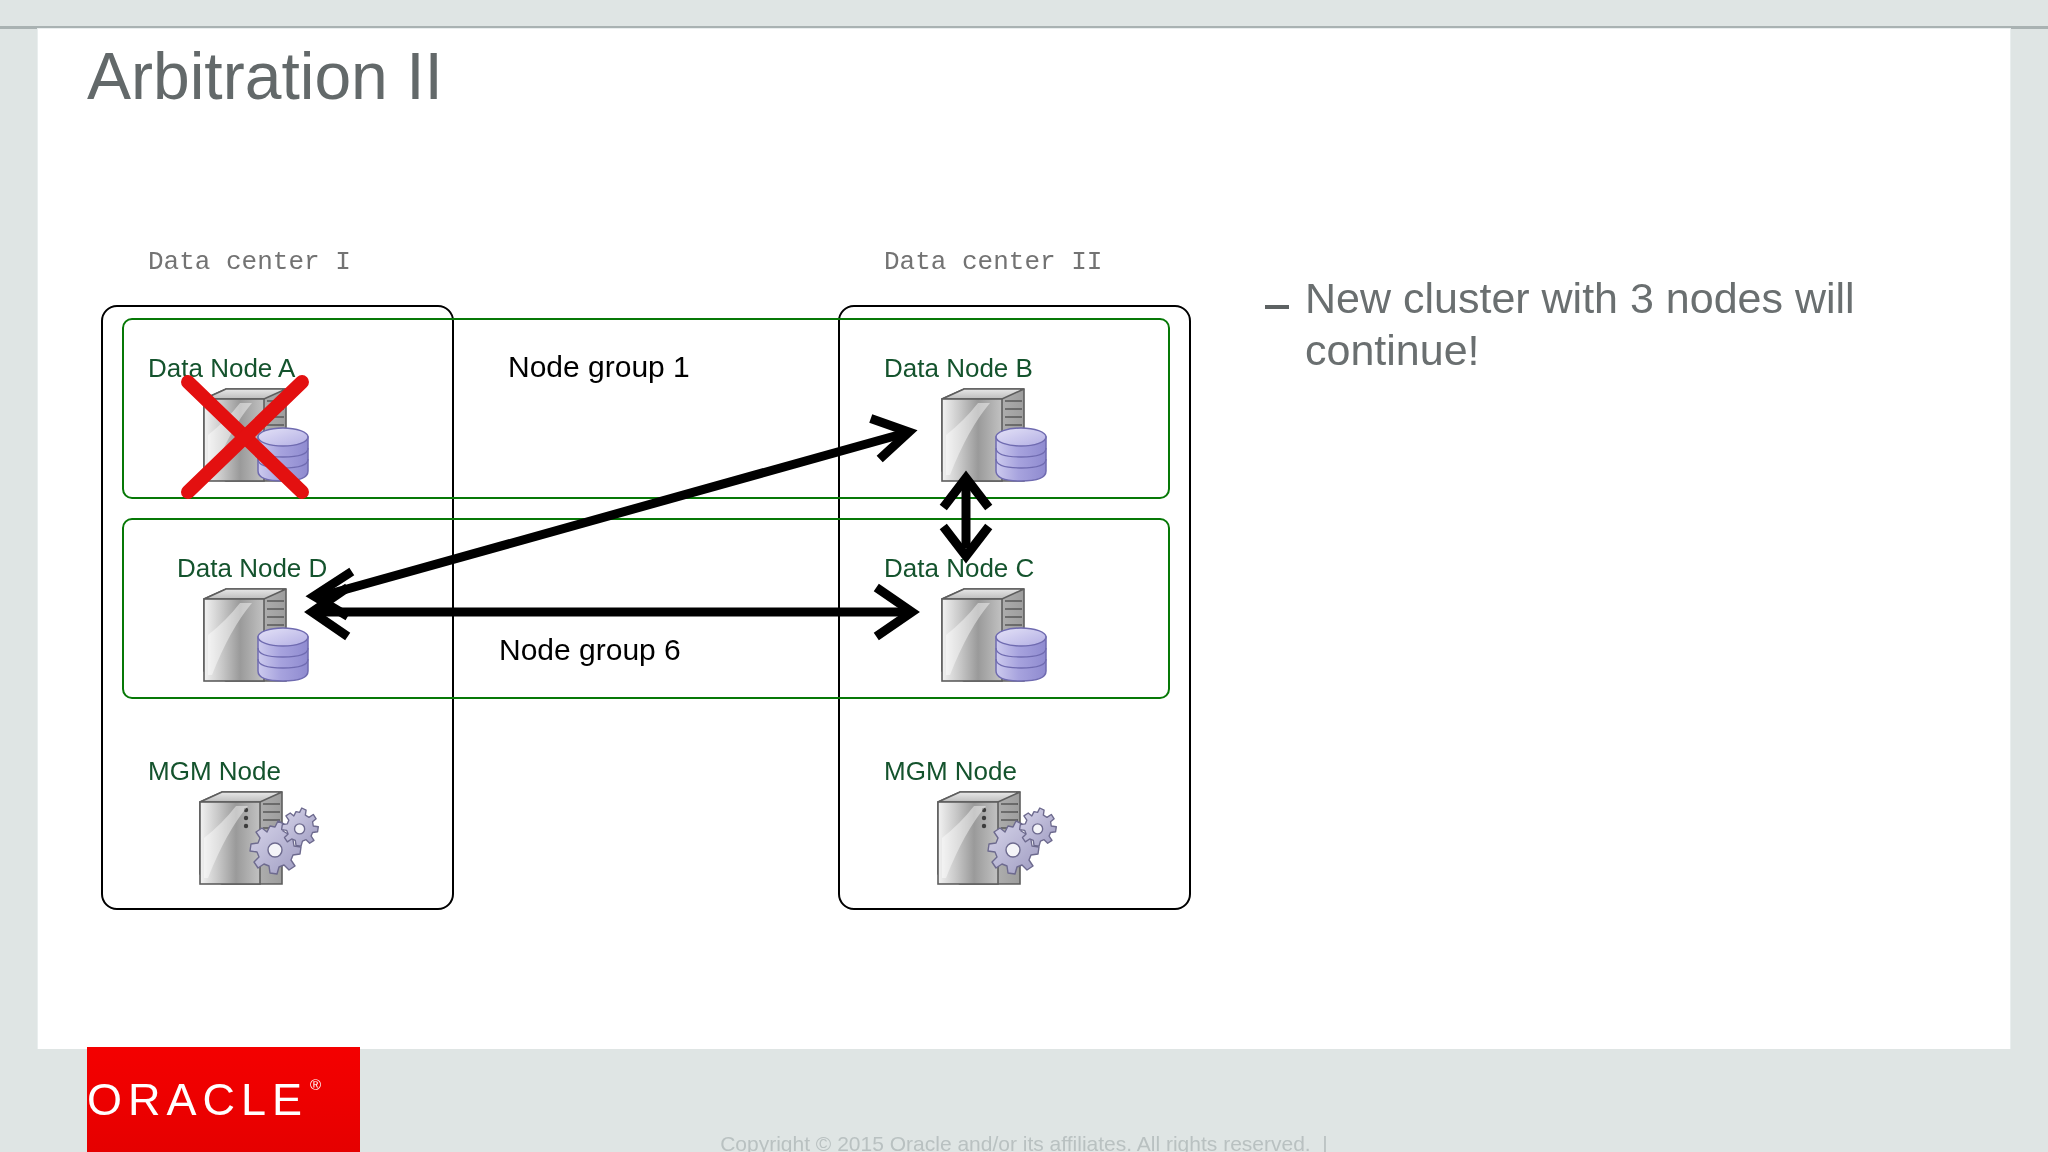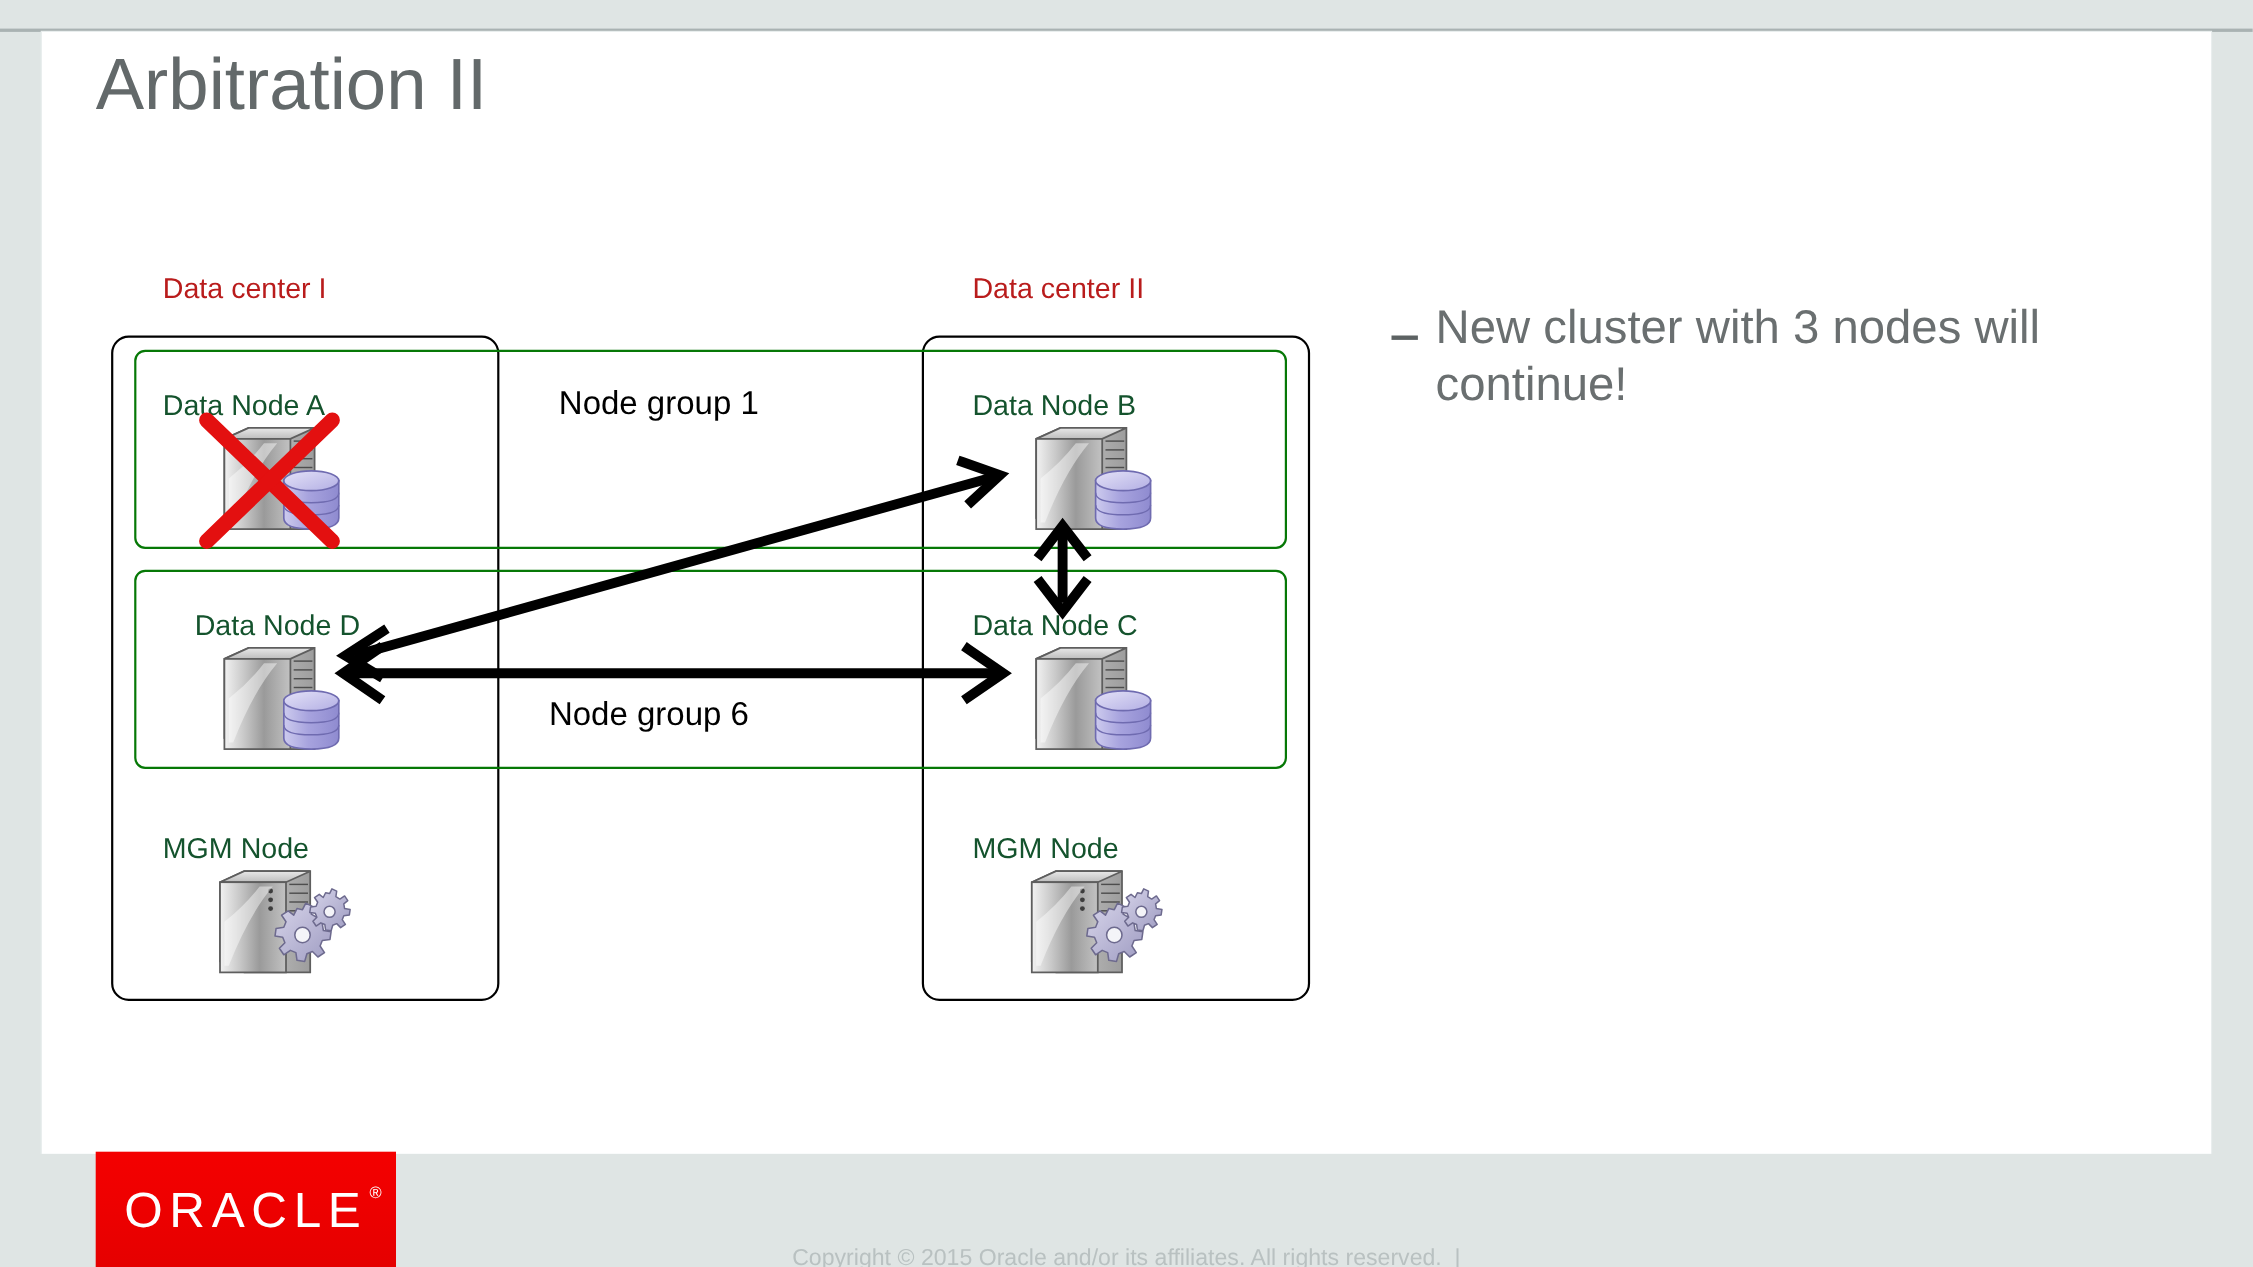--- a/index.html
+++ b/index.html
@@ -38,21 +38,21 @@
   #bottom-bar {
     position: absolute;
     left: 0; top: 1049px; width: 2048px; height: 103px;
     background: #dfe5e4;
   }
   #oracle-logo {
     position: absolute;
     left: 87px; top: 1047px;
     width: 273px; height: 105px;
     background: linear-gradient(180deg,#f40000 0%, #ee0000 45%, #e50000 100%);
-    display: flex; align-items: center; justify-content: center;
+    display: flex; align-items: center; 
   }
   #oracle-wordmark {
     color: #ffffff;
     font-family: "Liberation Sans", sans-serif;
     font-size: 45px;
     letter-spacing: 6px;
     font-weight: 400;
     position: relative;
     white-space: nowrap;
   }
@@ -88,22 +88,22 @@
   
   #diagram {
     position: absolute;
     left: 0; top: 0;
     width: 2048px; height: 1152px;
     pointer-events: none;
   }
   .dc-label {
     position: absolute;
     font-size: 26px;
-    color: #b91c1c;
-    font-family: Liberation Sans, sans-serif;
+    color: #737373;
+    font-family: Liberation Mono, monospace;
     white-space: nowrap;
   }
   .dc-box {
     position: absolute;
     border: 2.5px solid #000000;
     border-radius: 16px;
     background: transparent;
   }
   .ng-box {
     position: absolute;

